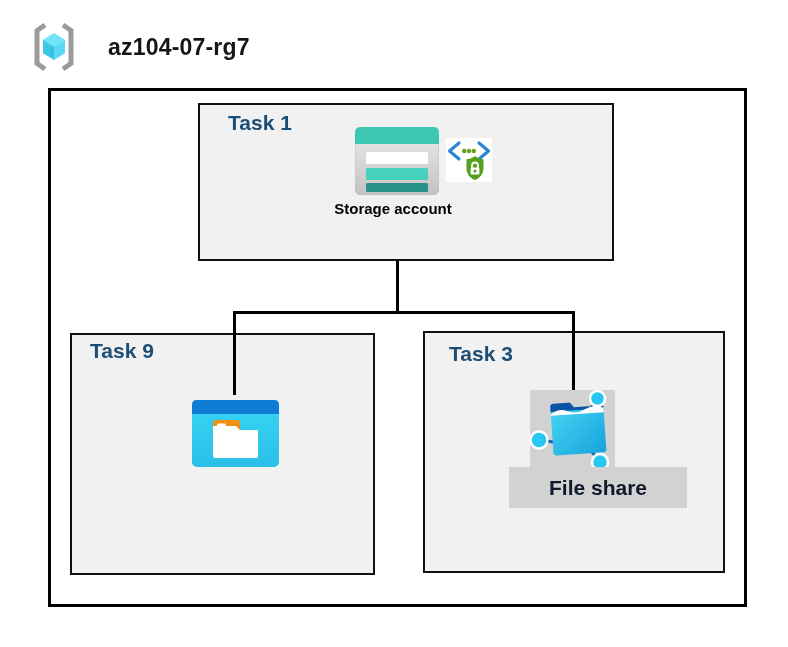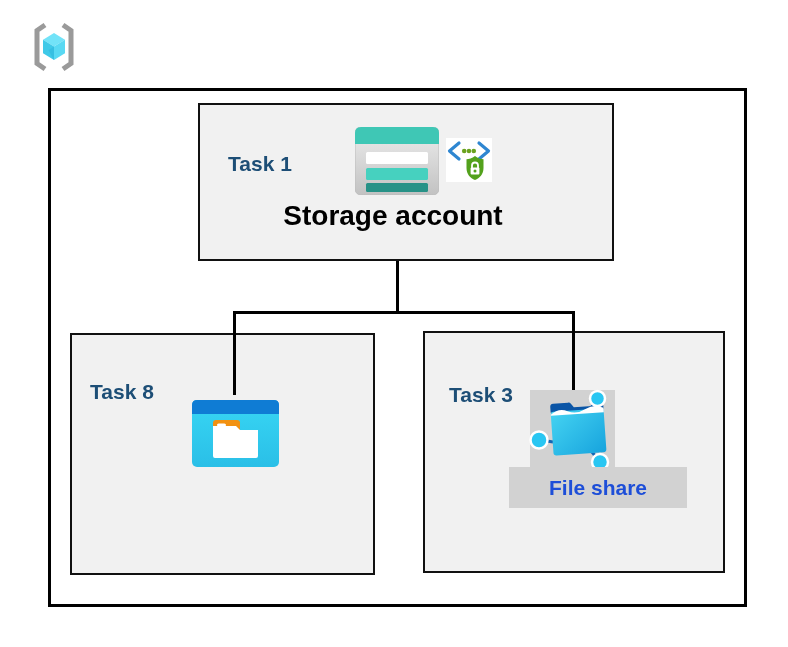--- a/index.html
+++ b/index.html
@@ -21,47 +21,47 @@
   }
 
   .task-box {
     position:absolute; background:#f1f1f1; border:2px solid #111;
   }
   .task1 { left:198px; top:103px; width:412px; height:154px; }
   .task2 { left:70px;  top:333px; width:301px; height:238px; }
   .task3 { left:423px; top:331px; width:298px; height:238px; }
 
   .task-label {
-    position:absolute; color:#1d4e76; font-weight:bold; font-size:21px;margin-top:41px;
+    position:absolute; color:#1d4e76; font-weight:bold; font-size:21px;
   }
   .t1 { left:228px; top:111px; }
   .t2 { left:90px;  top:339px; }
   .t3 { left:449px; top:342px; }
 
   .line { position:absolute; background:#000; }
   .v1 { left:396px; top:261px; width:3px;  height:52px; }
   .h1 { left:233px; top:311px; width:342px; height:3px; }
   .v2 { left:233px; top:311px; width:3px;  height:84px; }
   .v3 { left:572px; top:311px; width:3px;  height:79px; }
 
   .resource-label {
-    position:absolute; font-size:28px; font-weight:bold; color:#000;
+    position:absolute; font-size:15px; font-weight:bold; color:#000;
     text-align:center;
   }
   .storage-label { left:243px; top:200px; width:300px; }
   .blob-label    { left:88px;  top:487px; width:300px; }
 
   .gray-square {
     position:absolute; left:530px; top:390px; width:85px; height:77px;
     background:#d2d2d2;
   }
   .fileshare-label-box {
     position:absolute; left:509px; top:467px; width:178px; height:41px;
     background:#d2d2d2; display:flex; align-items:center; justify-content:center;
-    font-size:21px; font-weight:bold; color:#1d4ed8;
+    font-size:21px; font-weight:bold; color:#0f172a;
   }
 
   .icon-rg        { left:28px;  top:20px; }
   .icon-storage   { left:355px; top:127px; }
   .icon-secure    { left:446px; top:138px; }
   .icon-blob      { left:192px; top:400px; }
   .icon-fileshare { left:525px; top:383px; }
 </style>
 </head>
 <body>
@@ -69,34 +69,35 @@
 <div class="canvas">
 
   <svg class="abs icon-rg" width="52" height="54" viewBox="0 0 52 54">
     <path d="M17 5 L9 10.5 V43.5 L17 49" fill="none" stroke="#9a9a9a" stroke-width="5"></path>
     <path d="M35 5 L43 10.5 V43.5 L35 49" fill="none" stroke="#9a9a9a" stroke-width="5"></path>
     <polygon points="26,13 37,19.8 26,26.6 15,19.8" fill="#72e3f8"></polygon>
     <polygon points="15,19.8 26,26.6 26,40 15,33.2" fill="#3fc9e8"></polygon>
     <polygon points="37,19.8 26,26.6 26,40 37,33.2" fill="#59d9f3"></polygon>
     <polygon points="20.5,30.2 26,26.6 26,40" fill="#2fb7dc" opacity="0.55"></polygon>
   </svg>
+  <div class="rg-title">az104-07-rg7</div>
 
   <div class="outer-box"></div>
 
   <div class="task-box task1"></div>
   <div class="task-box task2"></div>
   <div class="task-box task3"></div>
 
   <div class="line v1"></div>
   <div class="line h1"></div>
   <div class="line v2"></div>
   <div class="line v3"></div>
 
   <div class="task-label t1">Task 1</div>
-  <div class="task-label t2">Task 8</div>
+  <div class="task-label t2">Task 9</div>
   <div class="task-label t3">Task 3</div>
 
   <svg class="abs icon-storage" width="84" height="68" viewBox="0 0 84 68">
     <defs>
       <linearGradient id="sagrad" x1="0" y1="0" x2="0" y2="1">
         <stop offset="0" stop-color="#ededed"></stop>
         <stop offset="1" stop-color="#c2c2c2"></stop>
       </linearGradient>
     </defs>
     <rect x="0" y="0" width="84" height="68" rx="6" fill="url(#sagrad)" stroke="#bdbdbd" stroke-width="1"></rect>

